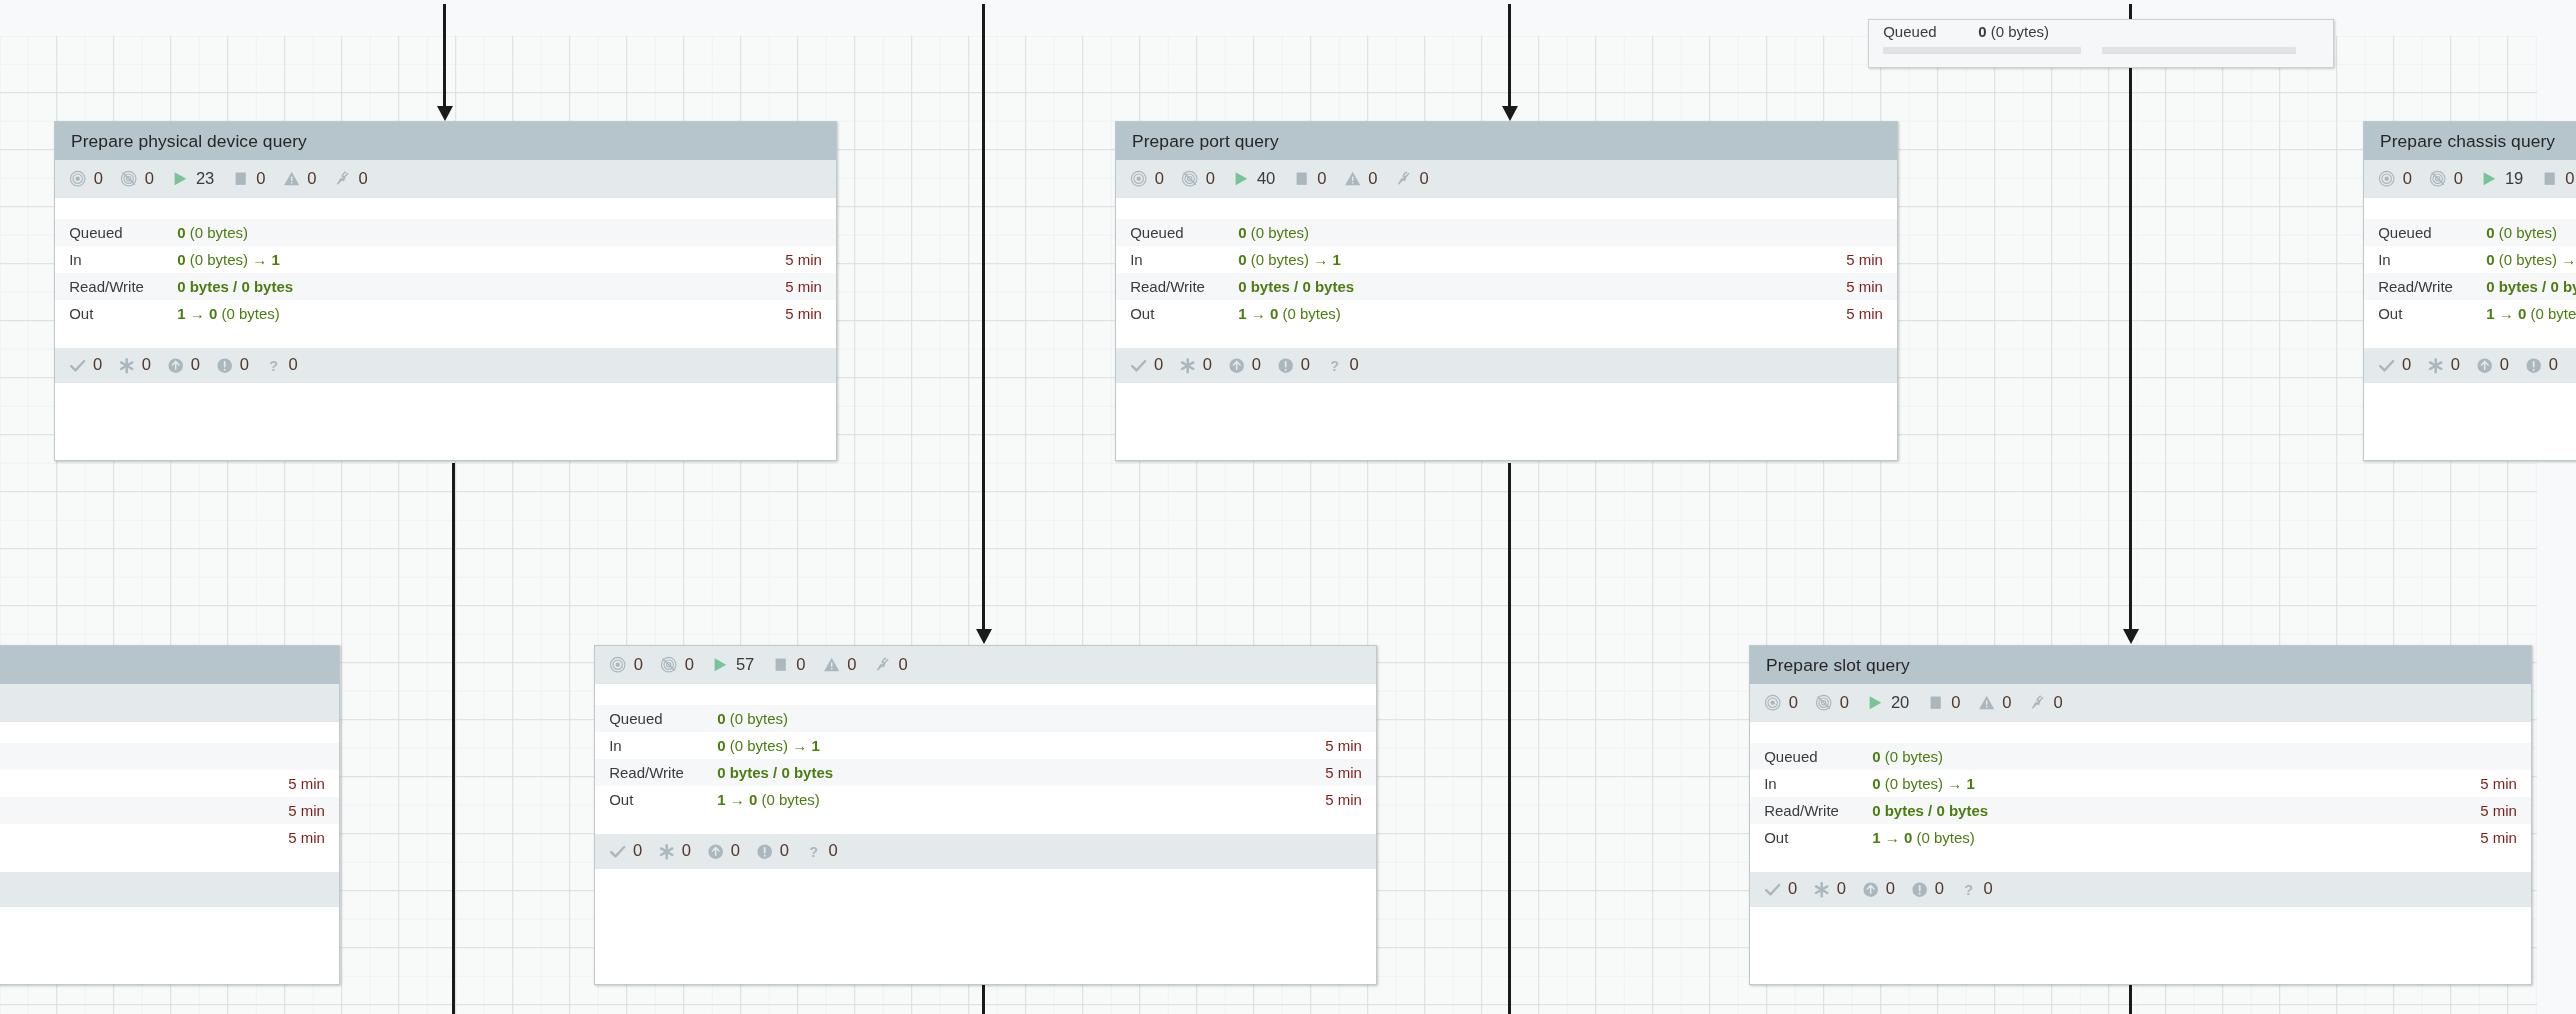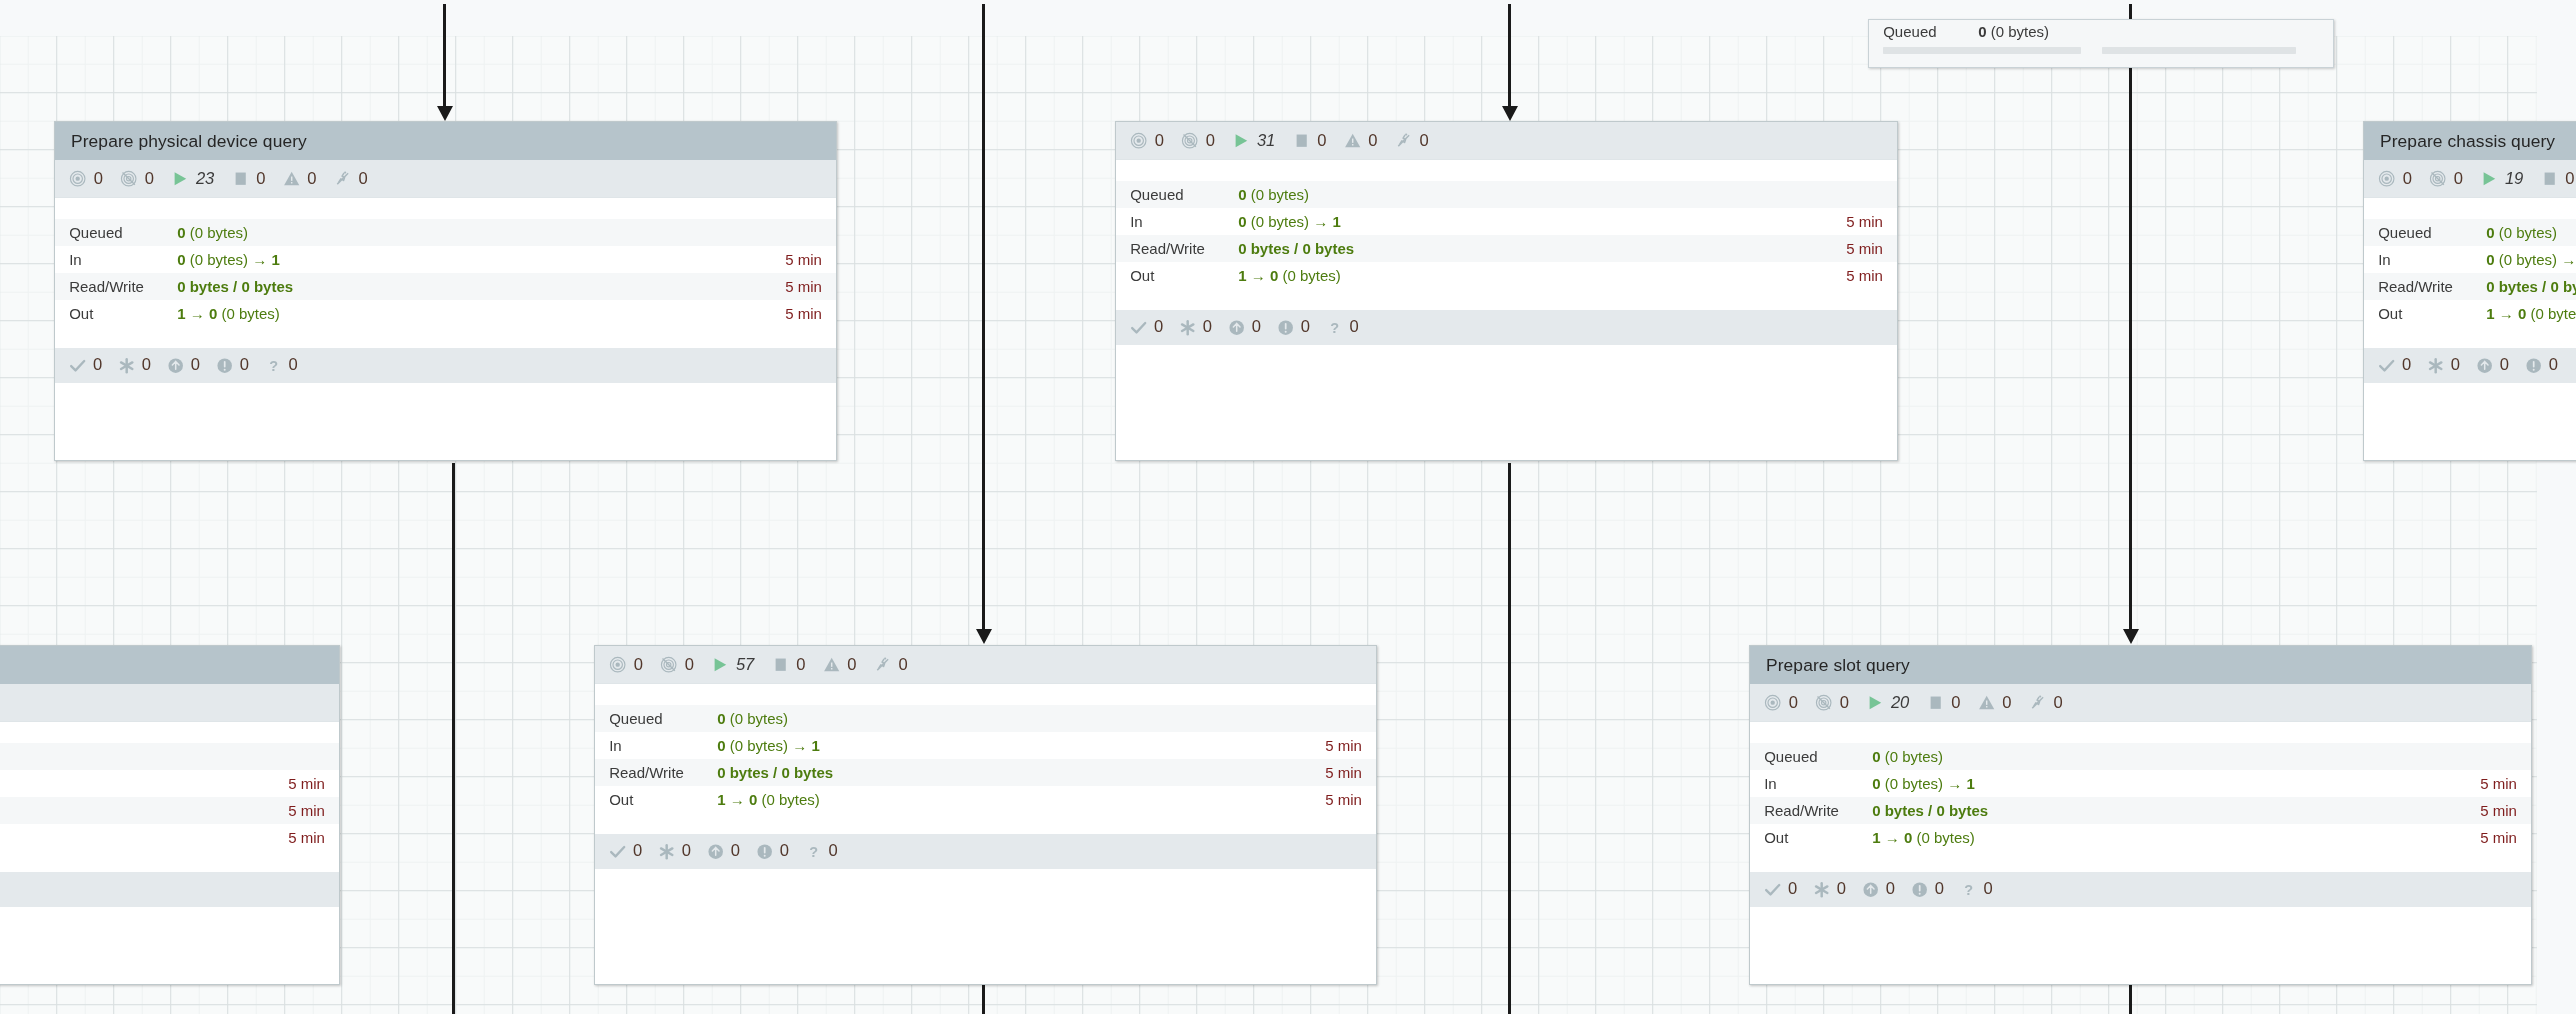--- a/index.html
+++ b/index.html
@@ -61,21 +61,21 @@
     background:#e4e9ec;
     height:38px;
     display:flex;align-items:center;
     padding:0 14.2px;
     box-sizing:border-box;
     white-space:nowrap;
     border-bottom:0.8px solid #dfe5e8;
   }
   .stat{display:inline-flex;align-items:center;margin-right:17.4px;}
   .stat .num{font-size:16.6px;color:#52372b;margin-left:7.1px;font-weight:400;}
-  .stat .num.dark{color:#3b3b3b;font-style:italic;}
+  .stat .num.dark{color:#3b3b3b;}
   .ico{display:inline-block;width:17.4px;height:17.4px;position:relative;flex:none;}
 
   .proc-gap{height:21.3px;background:#fff;}
 
   .proc-body{background:#fff;}
   .row{
     display:flex;align-items:center;
     height:27px;
     padding:0 14.2px;
     box-sizing:border-box;
@@ -284,20 +284,23 @@
           <span class="ico">
             <svg viewBox="0 0 24 24" width="17.4" height="17.4">
         <text x="12" y="19" text-anchor="middle" font-size="20" font-family="Liberation Sans, sans-serif" font-weight="bold" fill="#aab8be">?</text>
             </svg>
           </span>
           <span class="num">0</span>
         </span>
       </div>
     </div>
     <div class="proc" style="left: 1115px; top: 85px; width: 783px; height: 340px;">
+      <div class="proc-header">
+        <span class="proc-title">Prepare port query</span>
+      </div>
       <div class="proc-status">
         <span class="stat" title="Transmitting">
           <span class="ico">
             <svg viewBox="0 0 24 24" width="17.4" height="17.4">
         <circle cx="12" cy="12" r="10" fill="none" stroke="#aab8be" stroke-width="1.6"></circle>
         <circle cx="12" cy="12" r="6.5" fill="none" stroke="#aab8be" stroke-width="1.6"></circle>
         <circle cx="12" cy="12" r="3" fill="#aab8be"></circle>
             </svg>
           </span>
           <span class="num">0</span>
@@ -312,21 +315,21 @@
             </svg>
           </span>
           <span class="num">0</span>
         </span>
         <span class="stat" title="Running">
           <span class="ico">
             <svg viewBox="0 0 24 24" width="17.4" height="17.4">
         <polygon points="5,3 21,12 5,21" fill="#77c496"></polygon>
             </svg>
           </span>
-          <span class="num dark">31</span>
+          <span class="num dark">40</span>
         </span>
         <span class="stat" title="Stopped">
           <span class="ico">
             <svg viewBox="0 0 24 24" width="17.4" height="17.4">
         <rect x="5" y="3.5" width="14" height="17" fill="#aab8be"></rect>
             </svg>
           </span>
           <span class="num">0</span>
         </span>
         <span class="stat" title="Invalid">

